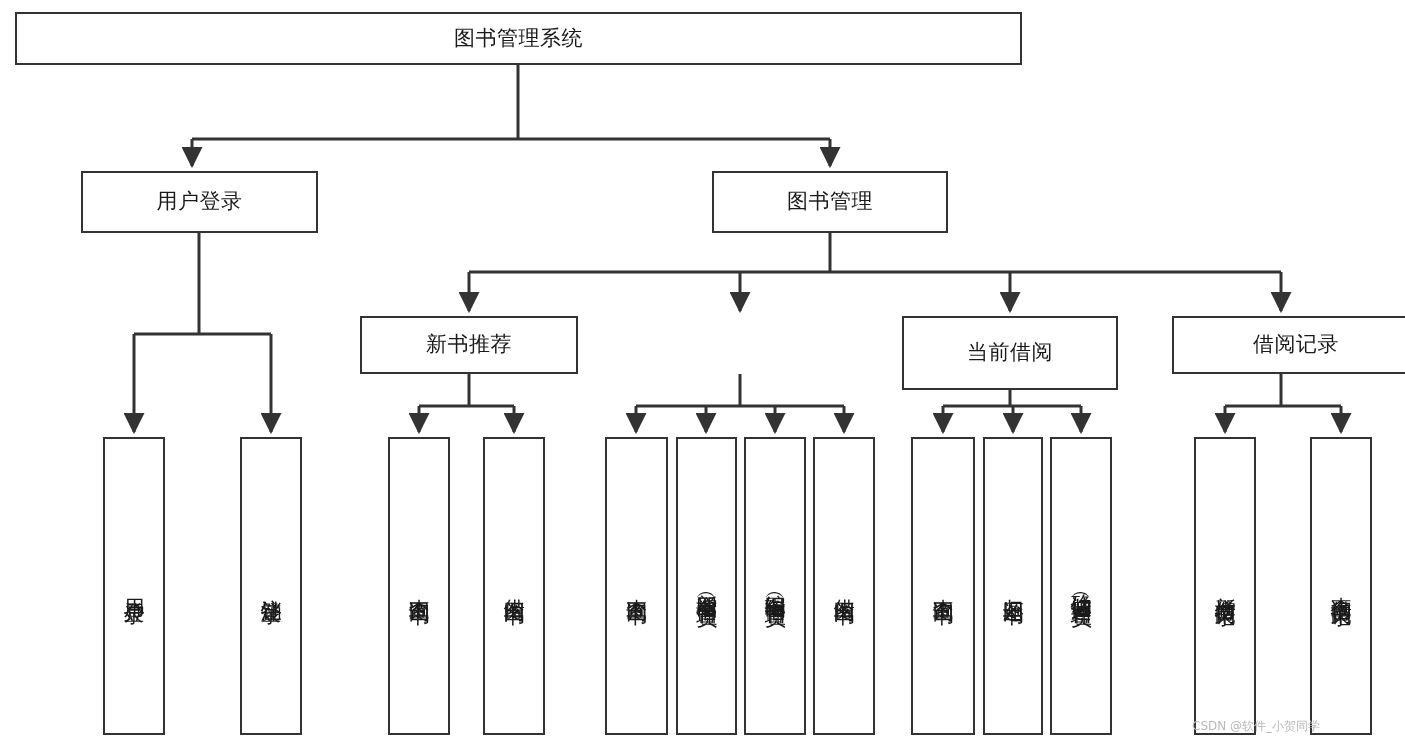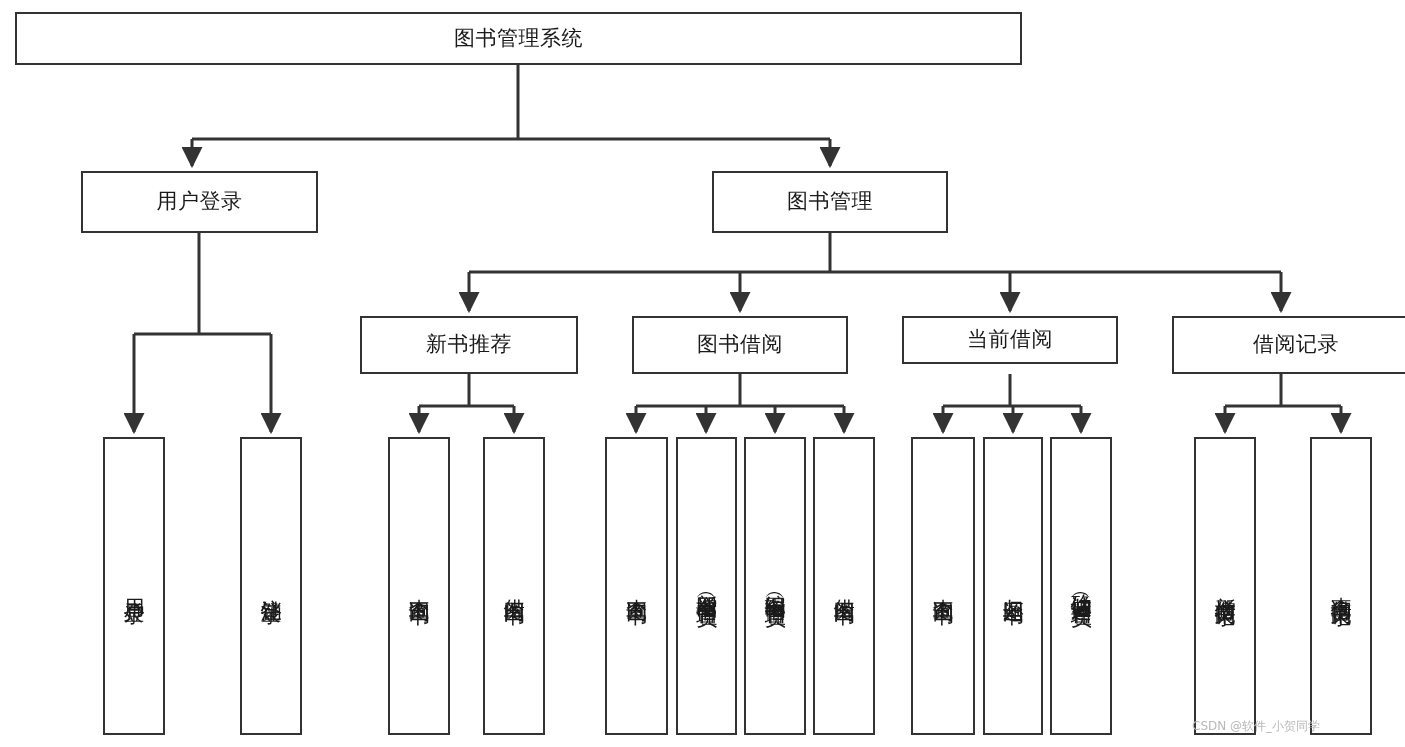--- a/index.html
+++ b/index.html
@@ -118,24 +118,21 @@
   <div class="node node-h" style="left:81px; top:171px; width:237px; height:62px;">
     <span>用户登录</span>
   </div>
   <div class="node node-h" style="left:712px; top:171px; width:236px; height:62px;text-align:center;">
     <span>图书管理</span>
   </div>
 
   <div class="node node-h" style="left:360px; top:316px; width:218px; height:58px;">
     <span>新书推荐</span>
   </div>
-  <div class="node node-h" style="left:632px; top:316px; width:216px; height:58px;">
-    <span>图书借阅</span>
-  </div>
-  <div class="node node-h" style="left:902px; top:316px; width:216px; height:48px;text-align:right;">
+  <div class="node node-h" style="left:902px; top:316px; width:216px; height:74px;text-align:right;">
     <span>当前借阅</span>
   </div>
   <div class="node node-h" style="left:1172px; top:316px; width:248px; height:58px;">
     <span>借阅记录</span>
   </div>
 
   <div class="node node-v" style="left:103px; top:437px; width:62px; height:298px;">
     <span>用户登录</span>
   </div>
   <div class="node node-v" style="left:240px; top:437px; width:62px; height:298px;">

